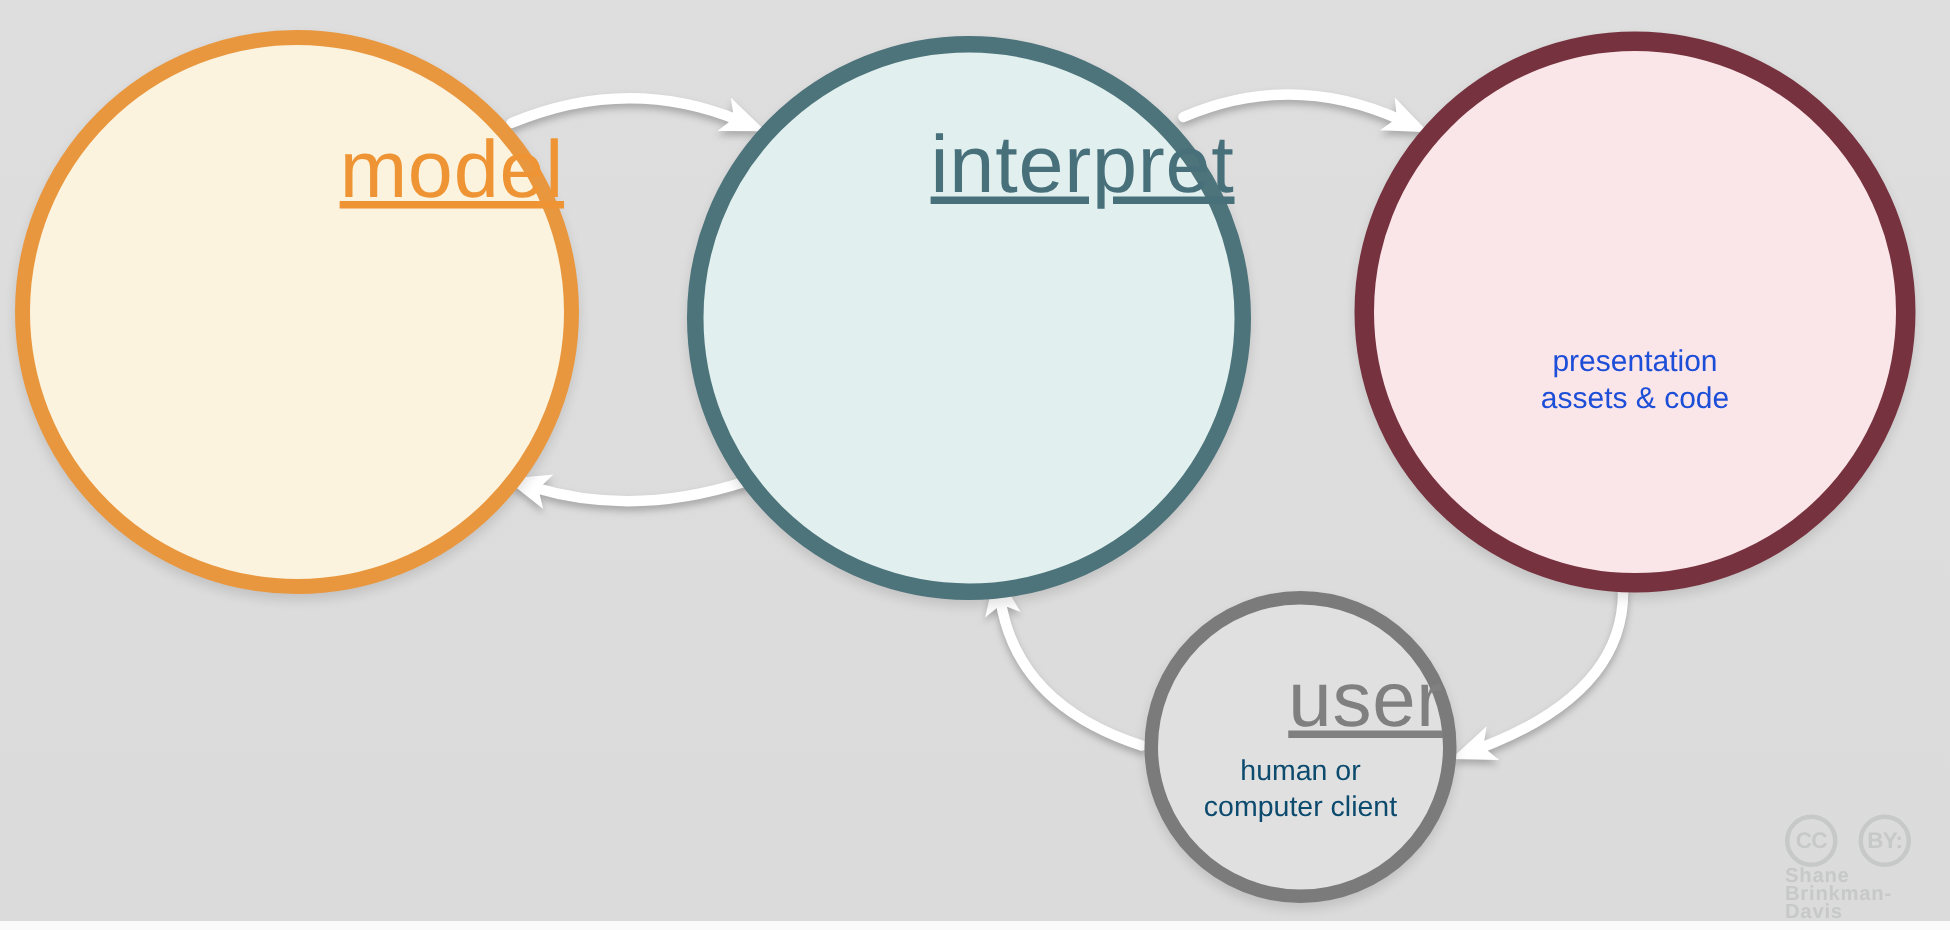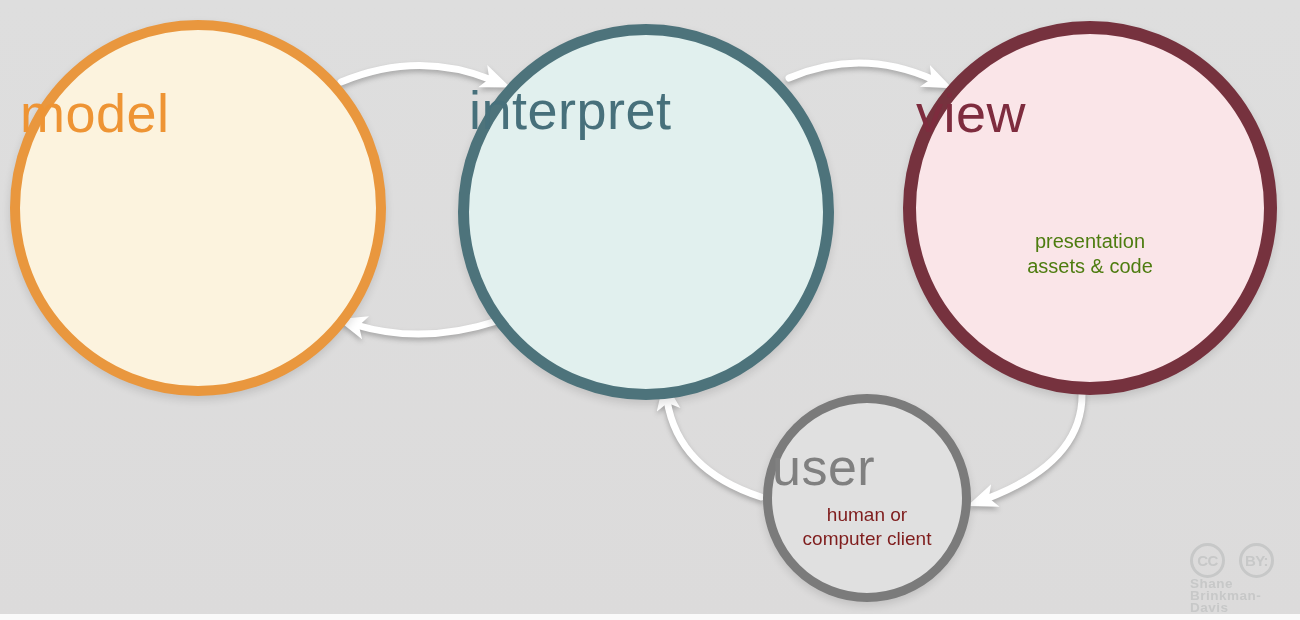--- a/index.html
+++ b/index.html
@@ -35,25 +35,26 @@
   }
   .circle {
     position: absolute;
     border-radius: 50%;
     box-sizing: border-box;
     box-shadow: 0 4px 8px rgba(0,0,0,0.12);
   }
   .circle-title {
     position: absolute;
     left: 0; right: 0;
-    text-align: left;
+    text-align: right;
     font-size: 54px;
     line-height: 54px;
     font-weight: 400;
     letter-spacing: 0.5px;
+    text-decoration: underline;
   }
   .circle-desc {
     position: absolute;
     left: -20px; right: -20px;
     text-align: center;
     font-size: 20px;
     line-height: 25px;
     white-space: pre-line;
   }
 
@@ -78,31 +79,31 @@
   .node-controller .circle-desc  { top: 180px; color: #4a737d; }
 
   
   .node-view {
     left: 903px; top: 21px;
     width: 374px; height: 374px;
     border: 13px solid #76323e;
     background: #fae5e8;
   }
   .node-view .circle-title { top: 52px; color: #7e2c3e; }
-  .node-view .circle-desc  { top: 195px; color: #4d7c0f; }
+  .node-view .circle-desc  { top: 195px; color: #1d4ed8; }
 
   
   .node-user {
     left: 763px; top: 394px;
     width: 208px; height: 208px;
     border: 9px solid #7b7b7b;
     background: #e0e0e0;
   }
   .node-user .circle-title { top: 38px; font-size: 52px; line-height: 52px; color: #808080; }
-  .node-user .circle-desc  { top: 100px; font-size: 19px; line-height: 24px; color: #7f1d1d; }
+  .node-user .circle-desc  { top: 100px; font-size: 19px; line-height: 24px; color: #0c4a6e; }
 
   
   .attribution { position: absolute; color: #c7c8c8; }
   .cc-badges {
     position: absolute;
     left: 1190px; top: 543px;
     display: flex;
     gap: 14px;
   }
   .cc-badge {
@@ -148,21 +149,20 @@
 
   <div class="circle node-model">
     <div class="circle-title">model</div>
   </div>
 
   <div class="circle node-controller">
     <div class="circle-title">interpret</div>
   </div>
 
   <div class="circle node-view">
-    <div class="circle-title">view</div>
     <div class="circle-desc">presentation
 assets &amp; code</div>
   </div>
 
   <div class="circle node-user">
     <div class="circle-title">user</div>
     <div class="circle-desc">human or
 computer client</div>
   </div>
 

